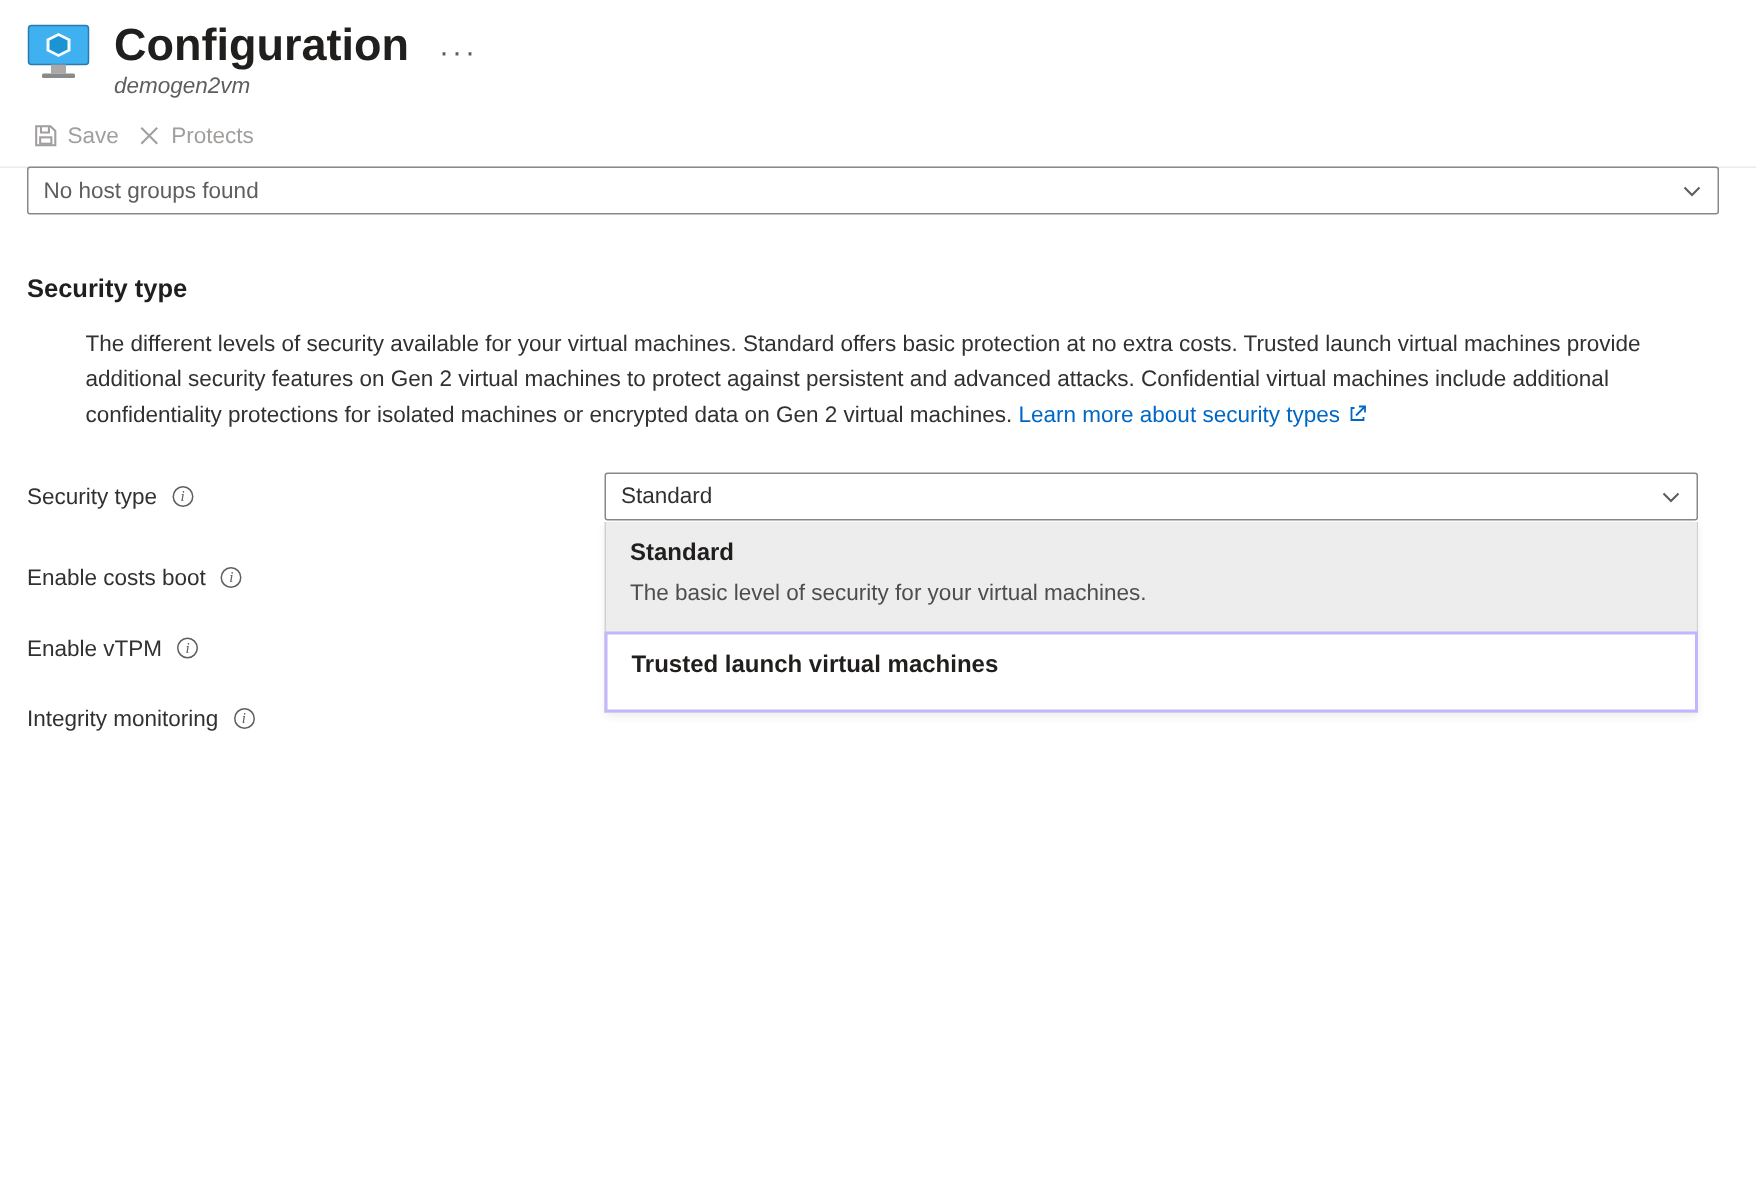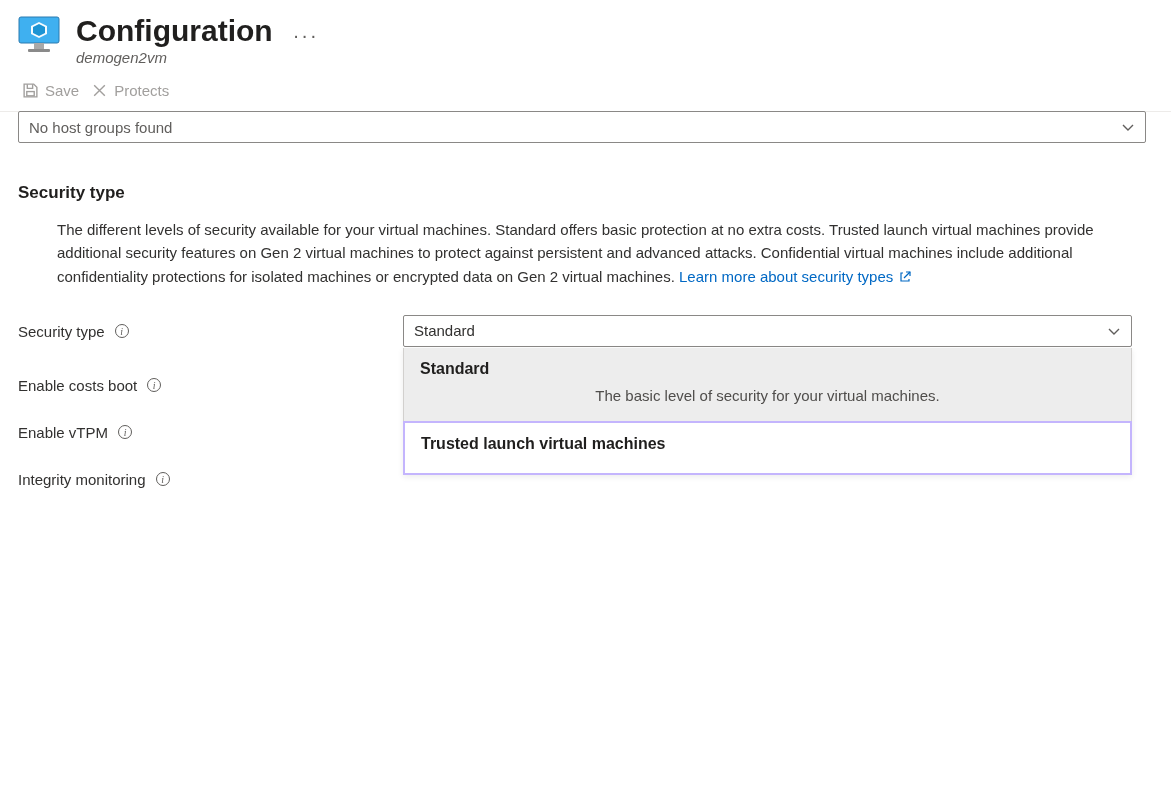--- a/index.html
+++ b/index.html
@@ -162,21 +162,20 @@
   .dd-option .opt-title {
     font-size: 16px;
     font-weight: 600;
     color: #201f1e;
     margin-bottom: 6px;
   }
   .dd-option .opt-desc {
     font-size: 15px;
     color: #4f4d4b;
     line-height: 1.6;
-    text-align: center;
   }
 </style>
 </head>
 <body>
 
 <div class="header">
   <svg class="resource-icon" viewBox="0 0 42 38">
     <rect x="1" y="1" width="40" height="26" rx="2" fill="#3fb0f0" stroke="#2a7ab0" stroke-width="1"></rect>
     <rect x="16" y="27" width="10" height="6" fill="#a9a9a9"></rect>
     <rect x="10" y="33" width="22" height="3" rx="1" fill="#8a8a8a"></rect>

